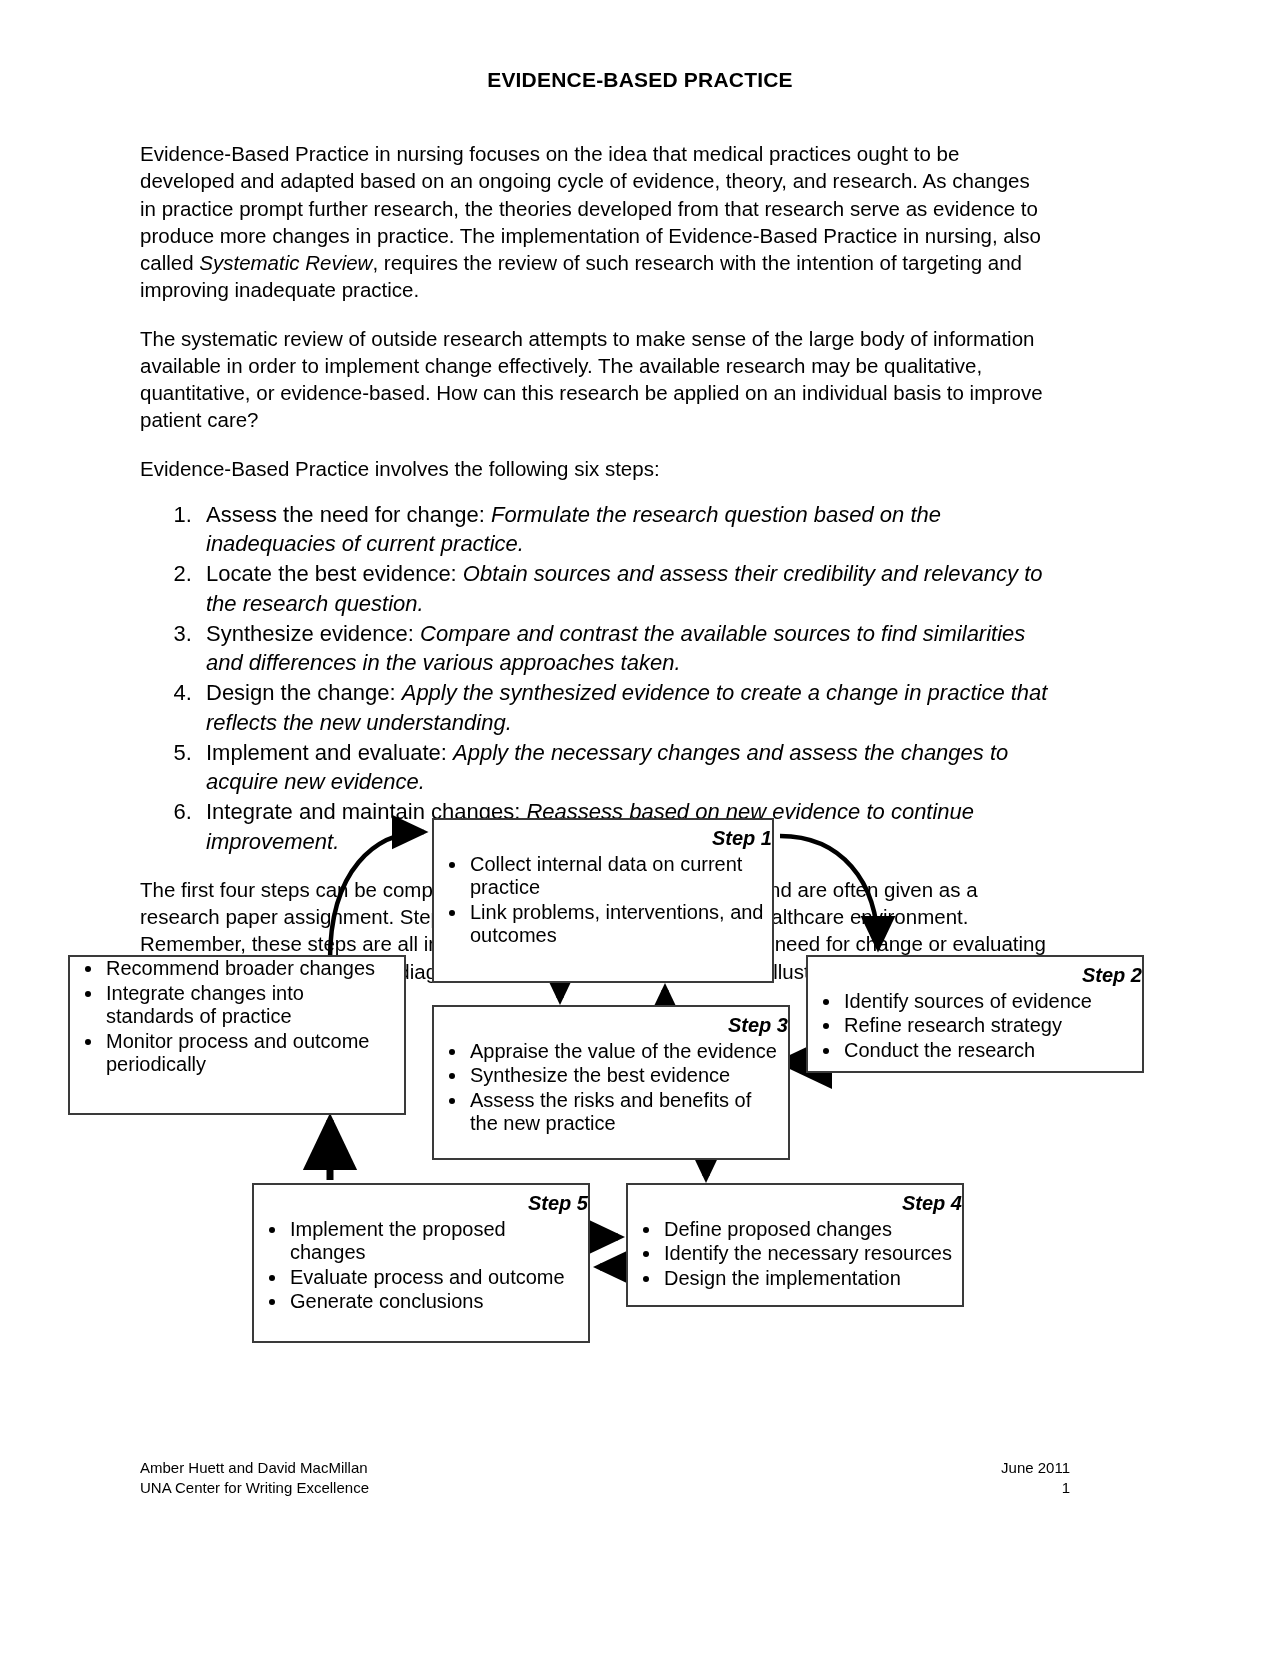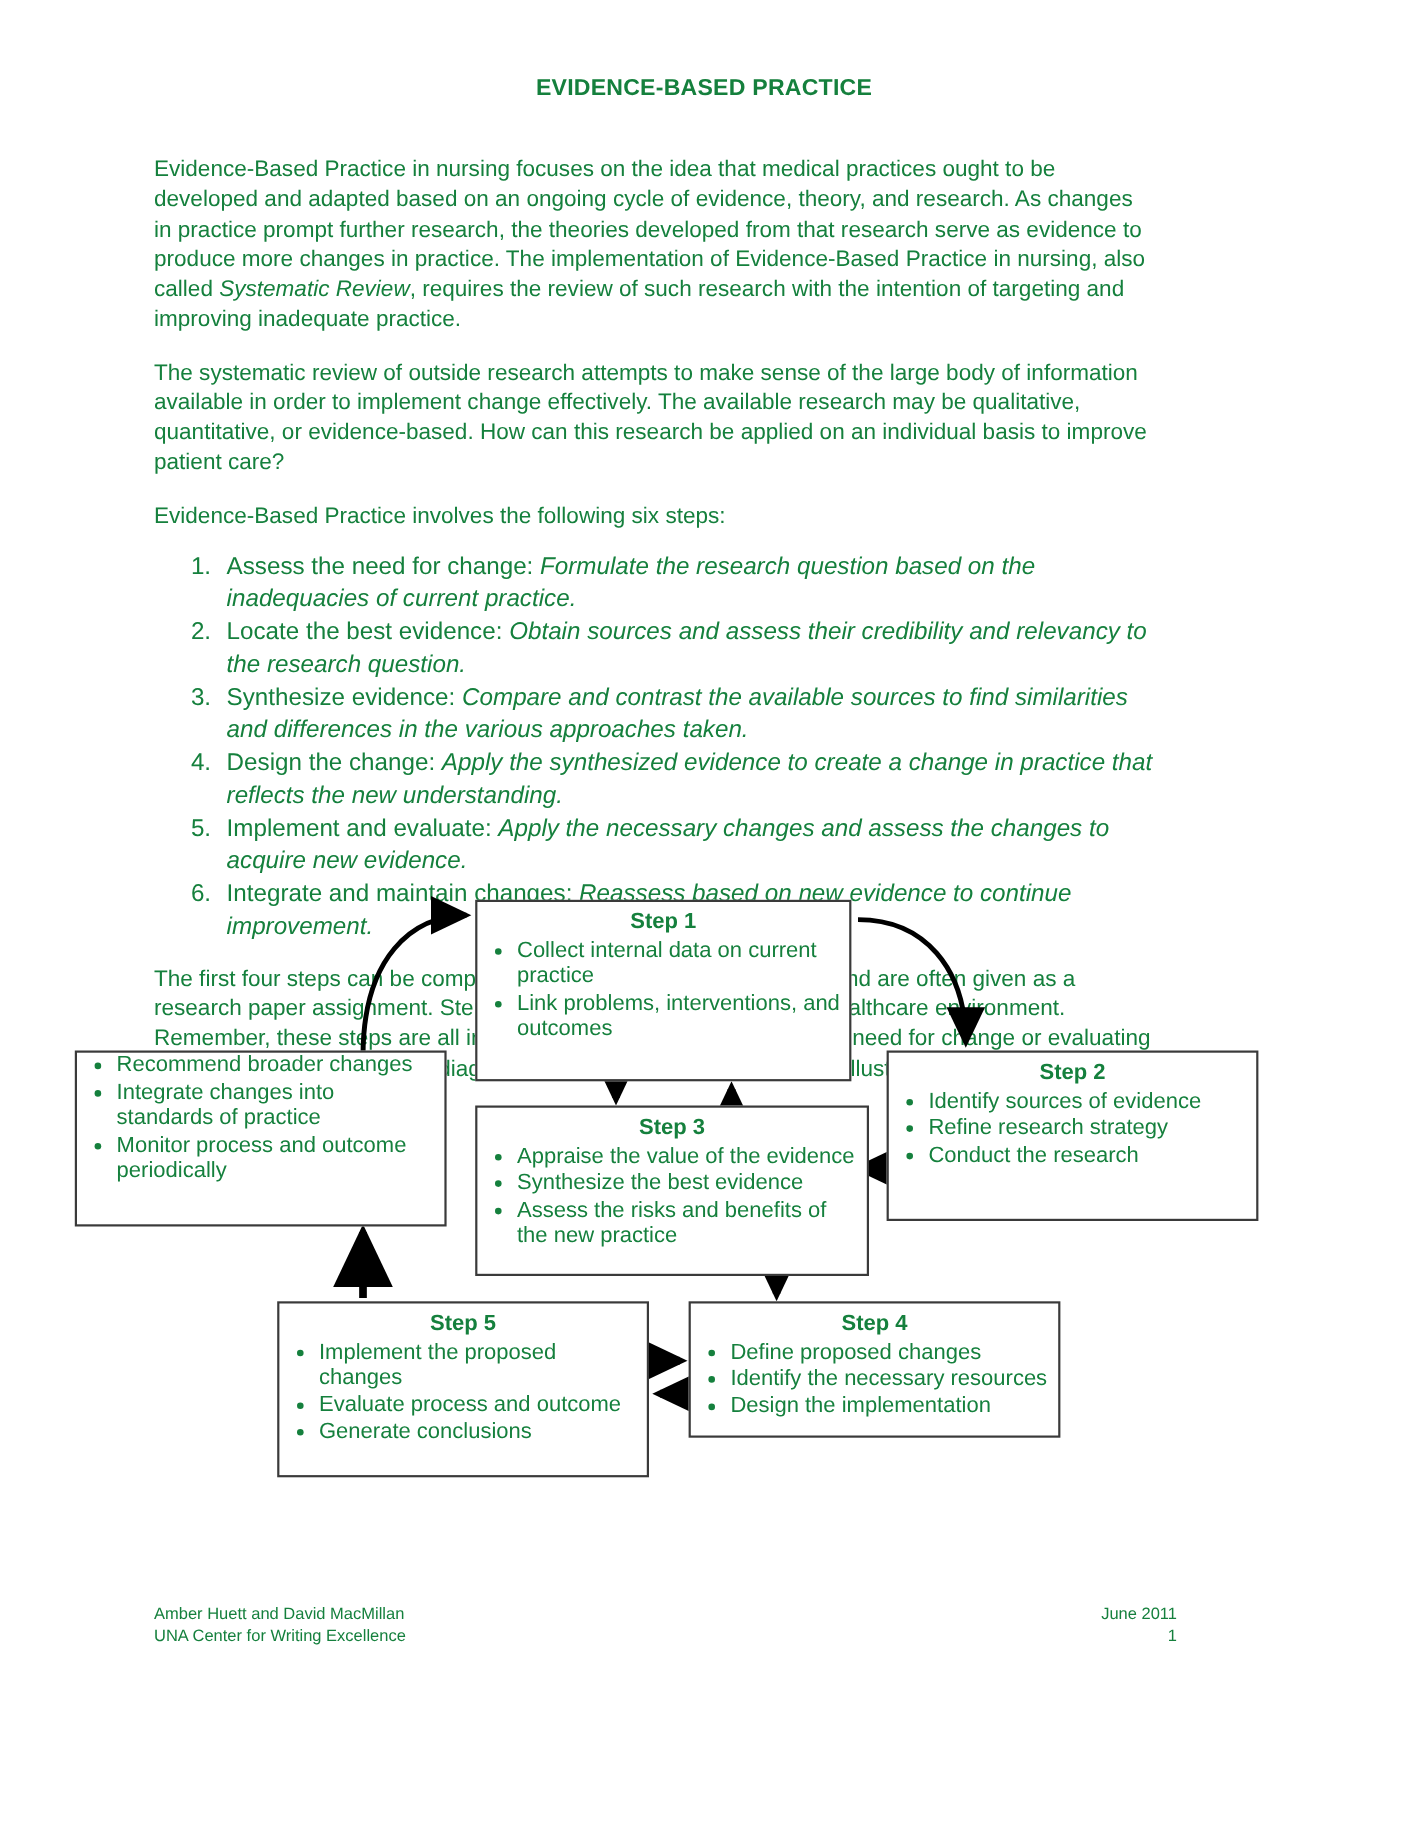--- a/index.html
+++ b/index.html
@@ -6,21 +6,21 @@
     margin: 0;
     padding: 0;
     background: #ffffff;
   }
   .page {
     position: relative;
     width: 1280px;
     height: 1656px;
     background: #ffffff;
     font-family: "Liberation Sans", sans-serif;
-    color: #15803d;
+    color: #000000;
     overflow: hidden;
   }
   .doc-title {
     position: absolute;
     top: 68px;
     left: 0;
     width: 1280px;
     text-align: center;
     font-size: 21px;
     font-weight: bold;
@@ -62,37 +62,38 @@
   .diagram svg { position: absolute; left: 0; top: 0; }
   .dbox {
     position: absolute;
     box-sizing: border-box;
     border: 2px solid #3a3a3a;
     background: #ffffff;
     font-size: 20px;
     line-height: 1.18;
   }
   .dbox .dtitle {
-    text-align: center;
+    text-align: right;
     font-weight: bold;
     font-size: 20px;
     padding: 7px 0 2px 0;
+    font-style: italic;
   }
   .dbox ul {
     margin: 0;
     padding: 0 8px 6px 34px;
     list-style: disc;
   }
   .dbox ul li {
     margin: 0 0 1px 0;
     padding-left: 2px;
   }
 
   .box1 { left: 432px; top: 18px;  width: 342px; height: 165px; }
-  .box2 { left: 806px; top: 155px; width: 338px; height: 155px; }
+  .box2 { left: 806px; top: 155px; width: 338px; height: 118px; }
   .box3 { left: 432px; top: 205px; width: 358px; height: 155px; }
   .box6 { left: 68px;  top: 155px; width: 338px; height: 160px; }
   .box5 { left: 252px; top: 383px; width: 338px; height: 160px; }
   .box4 { left: 626px; top: 383px; width: 338px; height: 124px; }
 
   
   .footer {
     position: absolute;
     left: 140px;
     top: 1458px;

